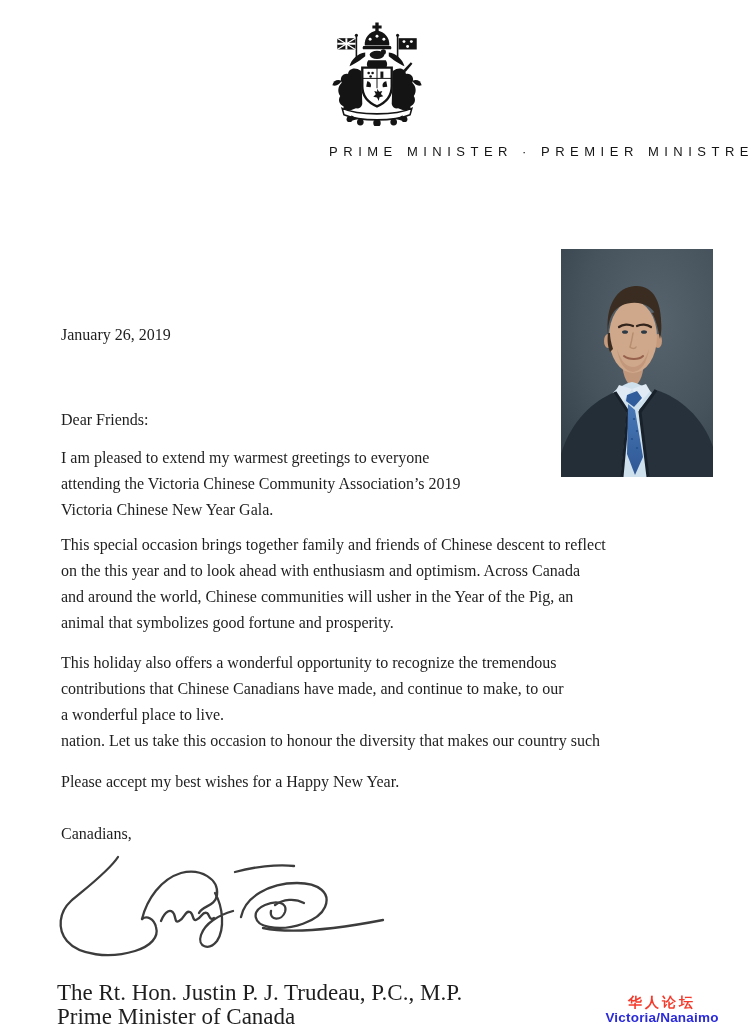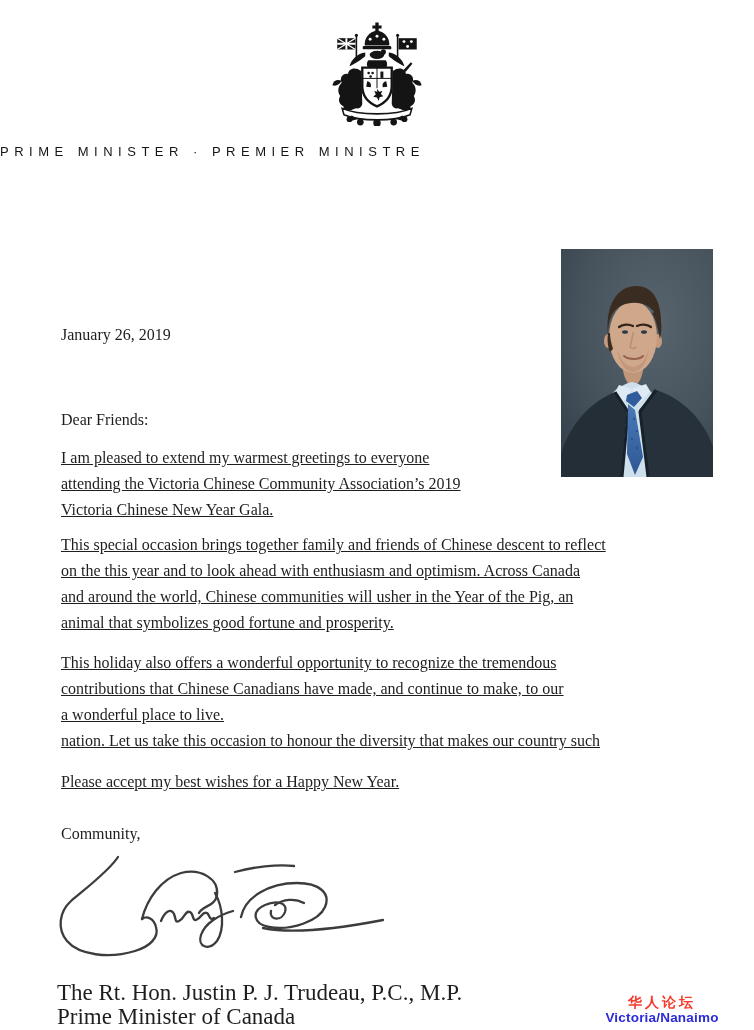--- a/index.html
+++ b/index.html
@@ -1,30 +1,30 @@
 <!DOCTYPE html>
 <html style="--ink: #1e1e1e; --wm-red: #f5392b; --wm-blue: #2b2bdb; --photo-bg: #46535c; --photo-suit: #232e37; --photo-shirt: #cfe0ed; --photo-tie: #35619f;"><head>
 <meta charset="utf-8">
 <style>
   html,body{margin:0;padding:0;background:#ffffff;}
   .page{position:relative;width:754px;height:1030px;margin:0 auto;background:#fff;overflow:hidden;
         font-family:"Liberation Serif","DejaVu Serif",serif;color:var(--ink,#1e1e1e);}
   
-  .letterhead{height:165px;text-align:left;}
+  .letterhead{height:165px;text-align:right;}
   .arms{display:block;margin:22px auto 0;width:96px;height:104px;}
   .lh-title{margin-top:18px;font-family:"Liberation Sans",sans-serif;font-size:13px;
             letter-spacing:5.5px;color:#151515;white-space:nowrap;font-weight:400;}
   
   .content{position:relative;display:flow-root;padding:0 57px;}
   .photo{position:absolute;left:561px;top:62px;width:152px;height:228px;}
   .photo svg{display:block;width:152px;height:228px;}
   .content p,.content .para{margin:4px;font-size:16px;line-height:26px;}
   .date{margin-top:135px !important;}
   .salutation{margin-top:59px !important;}
-  .para div{white-space:nowrap;text-decoration:underline;}
+  .para div{white-space:nowrap;}
   .para.p1{margin-top:12px;}
   .para.p2{margin-top:9px;}
   .para.p3{margin-top:14px;}
   .para.p4{margin-top:15px;}
   .closing{margin-top:26px !important;}
   .signature{display:block;margin-top:8px;width:335px;height:108px;}
   .signature path{fill:none;stroke:#3c3c3c;stroke-width:2.3;stroke-linecap:round;}
   .signoff{margin-top:18px;font-size:23px;line-height:24px;}
   
   .watermark{position:absolute;right:18px;bottom:5px;width:148px;text-align:center;
@@ -164,21 +164,21 @@
       <div>This holiday also offers a wonderful opportunity to recognize the tremendous</div>
       <div>contributions that Chinese Canadians have made, and continue to make, to our</div>
       <div>a wonderful place to live.</div>
       <div>nation. Let us take this occasion to honour the diversity that makes our country such</div>
     </div>
 
     <div class="para p4">
       <div>Please accept my best wishes for a Happy New Year.</div>
     </div>
 
-    <p class="closing">Community,</p>
+    <p class="closing">Canadians,</p>
 
     <svg class="signature" viewBox="0 0 335 108" aria-hidden="true">
       <path d="M61,2 C52,16 28,34 14,46 C2,57 0,74 10,86 C22,100 52,104 78,96 C94,91 102,82 99,72 C97,64 90,60 85,64"></path>
       <path d="M85,64 C90,44 104,24 124,18 C144,13 162,24 160,40 C158,52 146,50 142,58"></path>
       <path d="M104,66 C108,56 114,53 117,59 C119,64 118,68 122,66 C128,63 128,55 133,57 C137,59 135,66 139,65 C145,63 145,56 150,58 C153,60 152,66 157,63"></path>
       <path d="M158,38 C166,52 168,74 160,86 C152,96 140,92 144,80 C148,68 162,60 176,56"></path>
       <path d="M178,17 C196,12 220,9 237,11"></path>
       <path d="M184,62 C188,42 212,28 240,28 C262,28 274,38 268,52 C262,66 234,76 212,72 C196,69 194,56 208,50 C219,45 231,47 228,57 C225,66 212,66 214,56"></path>
       <path d="M218,50 C226,44 238,43 247,48"></path>
       <path d="M206,73 C240,80 290,72 326,65"></path>

